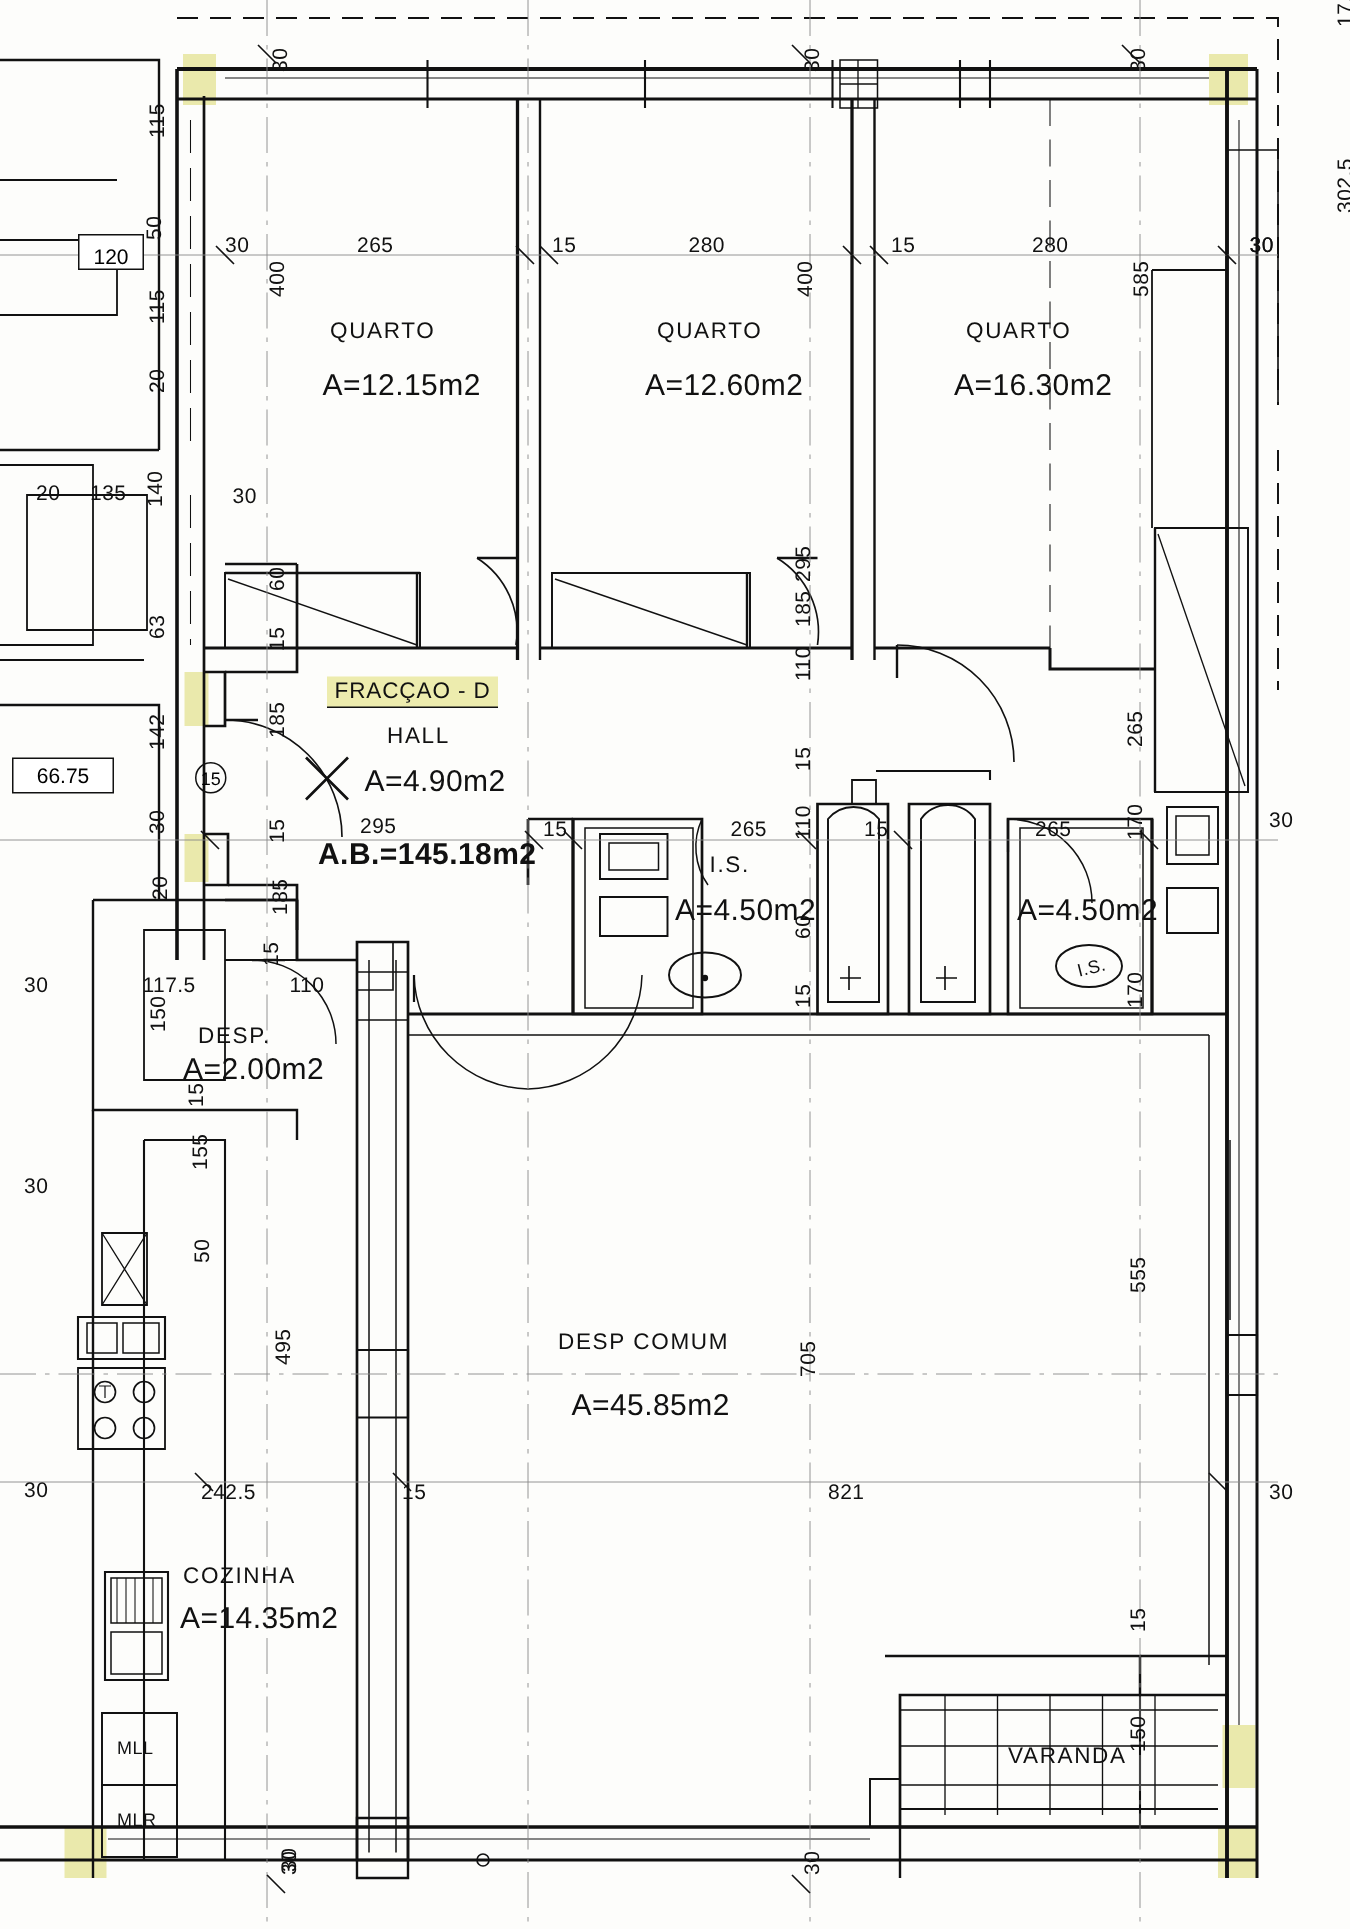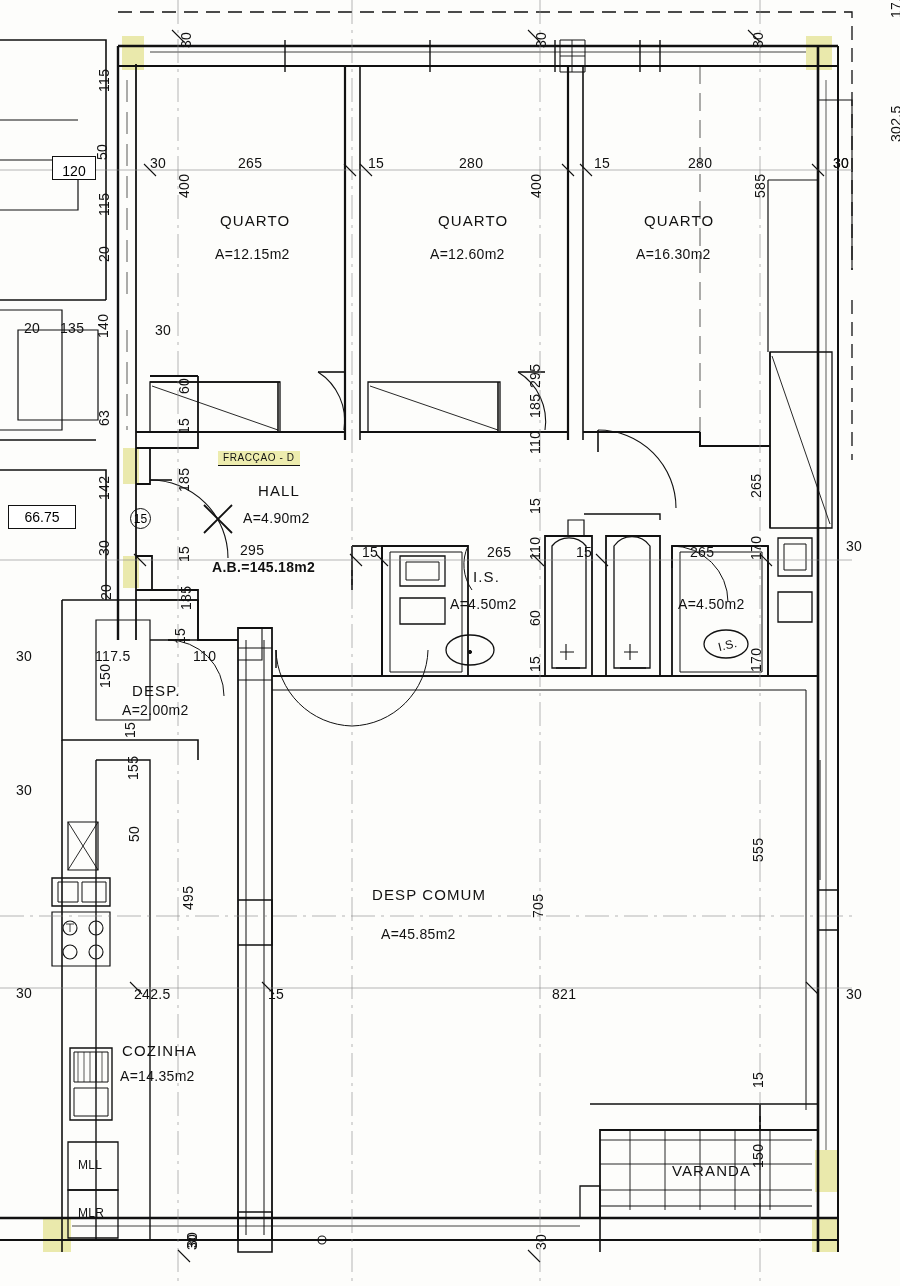--- a/index.html
+++ b/index.html
@@ -24,29 +24,29 @@
     width: 900px; height: 1286px;
   }
   .lbl {
     position: absolute;
     white-space: nowrap;
     font-family: "Liberation Sans", sans-serif;
     color: #111;
     letter-spacing: 0.3px;
   }
   .room-name { font-size: 15px; letter-spacing: 1.1px; }
-  .room-area { font-size: 14px; }
+  .room-area { font-size: 20px; }
   .dim { font-size: 14px; }
   .dim-v {
     transform-origin: left top;
     transform: rotate(-90deg);
   }
   .tiny { font-size: 12px; }
   .frac {
-    font-size: 10px;
+    font-size: 15px;
     letter-spacing: 0.6px;
     background: #edecae;
     padding: 1px 5px 2px 5px;
     border-bottom: 1.6px solid #111;
   }
   .circ {
     position: absolute;
     width: 21px; height: 21px;
     border: 1.4px solid #111;
     border-radius: 50%;

